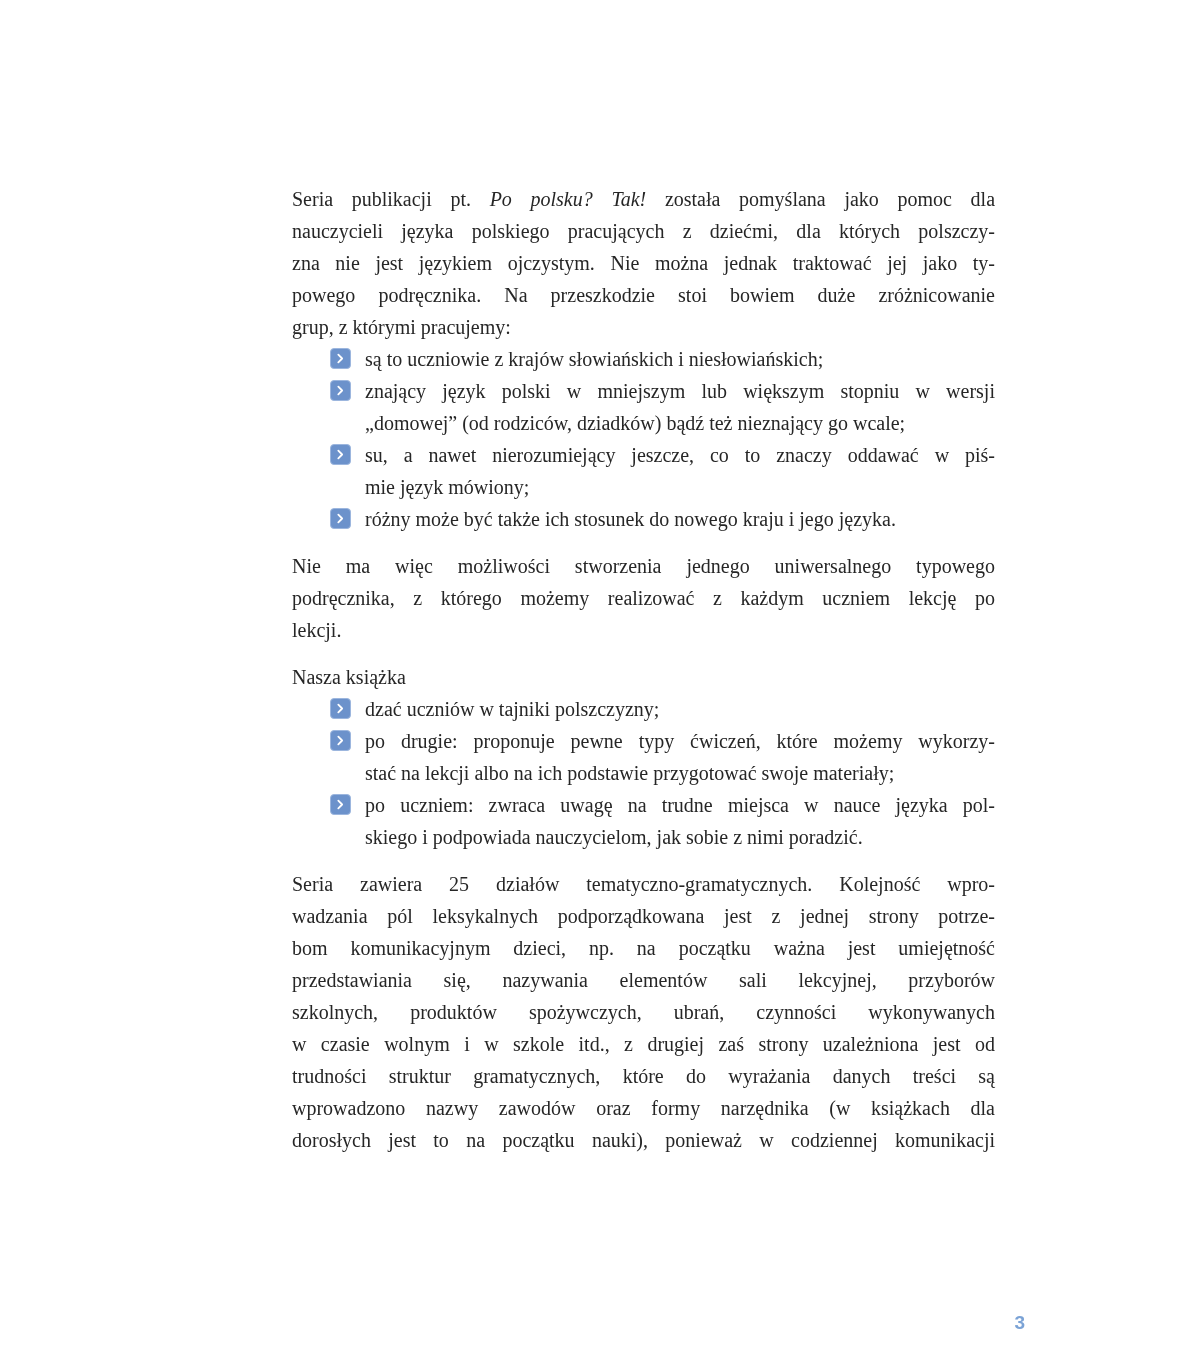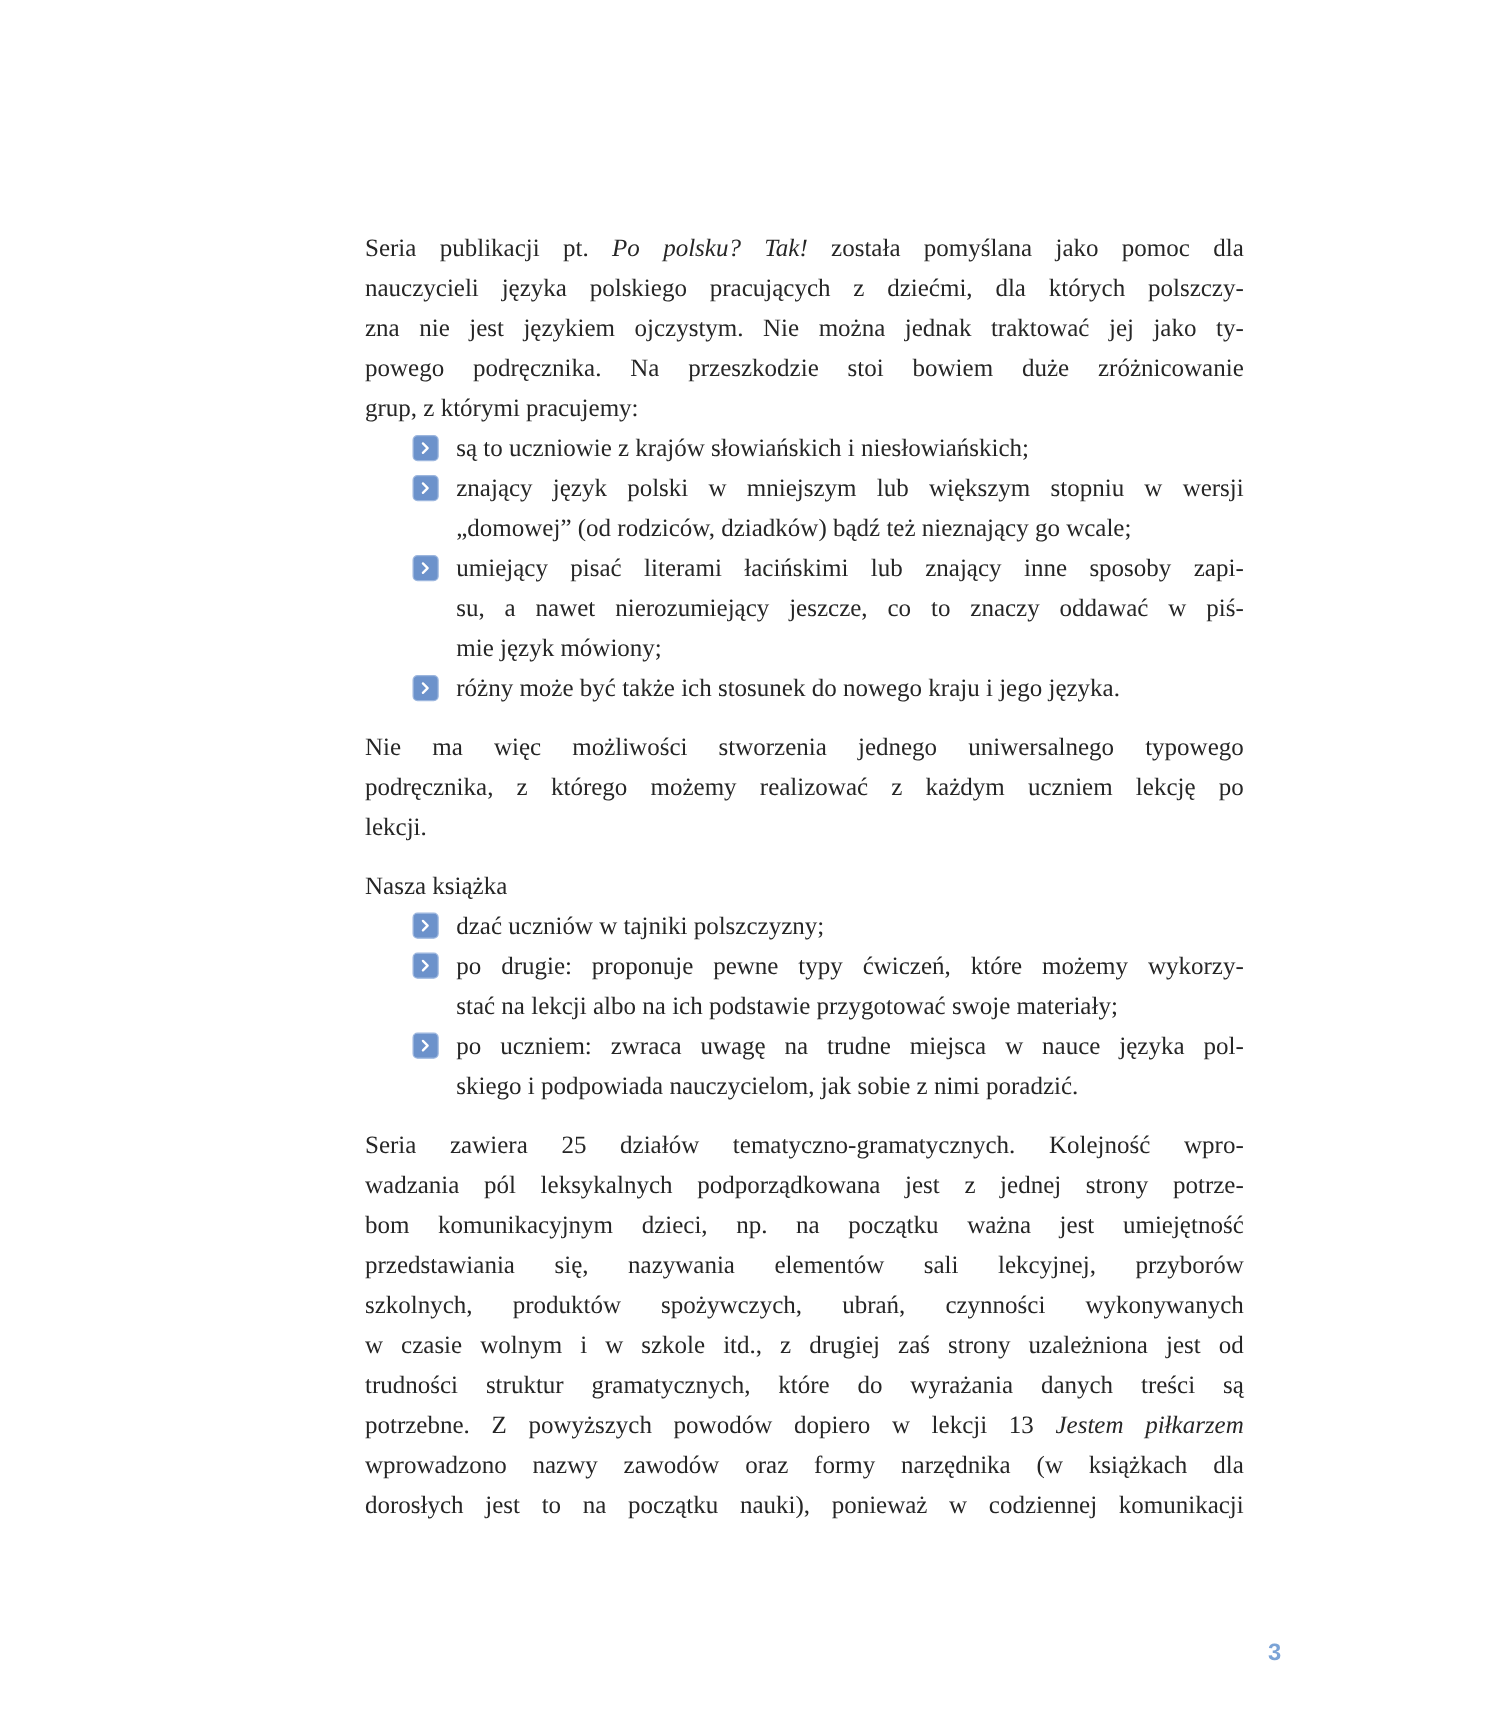--- a/index.html
+++ b/index.html
@@ -107,21 +107,20 @@
             <div class="line last">„domowej” (od rodziców, dziadków) bądź też nieznający go wcale;</div>
           </div>
         </div>
         <div class="bullet-item">
           <span class="bullet-icon" style="background: rgb(108, 146, 203);">
             <svg viewBox="0 0 24 24" width="13" height="13" aria-hidden="true">
               <polyline points="8,5 15,12 8,19" fill="none" stroke="#ffffff" stroke-width="3.4" stroke-linecap="round" stroke-linejoin="round"></polyline>
             </svg>
           </span>
           <div class="bullet-text">
-            <div class="line">umiejący pisać literami łacińskimi lub znający inne sposoby zapi-</div>
             <div class="line">su, a nawet nierozumiejący jeszcze, co to znaczy oddawać w piś-</div>
             <div class="line last">mie język mówiony;</div>
           </div>
         </div>
         <div class="bullet-item">
           <span class="bullet-icon" style="background: rgb(108, 146, 203);">
             <svg viewBox="0 0 24 24" width="13" height="13" aria-hidden="true">
               <polyline points="8,5 15,12 8,19" fill="none" stroke="#ffffff" stroke-width="3.4" stroke-linecap="round" stroke-linejoin="round"></polyline>
             </svg>
           </span>
@@ -173,19 +172,18 @@
         </div>
       </div>
       <div class="block paragraph">
         <div class="line">Seria zawiera 25 działów tematyczno-gramatycznych. Kolejność wpro-</div>
         <div class="line">wadzania pól leksykalnych podporządkowana jest z jednej strony potrze-</div>
         <div class="line">bom komunikacyjnym dzieci, np. na początku ważna jest umiejętność</div>
         <div class="line">przedstawiania się, nazywania elementów sali lekcyjnej, przyborów</div>
         <div class="line">szkolnych, produktów spożywczych, ubrań, czynności wykonywanych</div>
         <div class="line">w czasie wolnym i w szkole itd., z drugiej zaś strony uzależniona jest od</div>
         <div class="line">trudności struktur gramatycznych, które do wyrażania danych treści są</div>
-        <div class="line">potrzebne. Z powyższych powodów dopiero w lekcji 13 <em>Jestem piłkarzem</em></div>
         <div class="line">wprowadzono nazwy zawodów oraz formy narzędnika (w książkach dla</div>
         <div class="line">dorosłych jest to na początku nauki), ponieważ w codziennej komunikacji</div>
       </div>
     </main>
   <div class="page-number">3</div>
 </div>
 
 </body></html>

